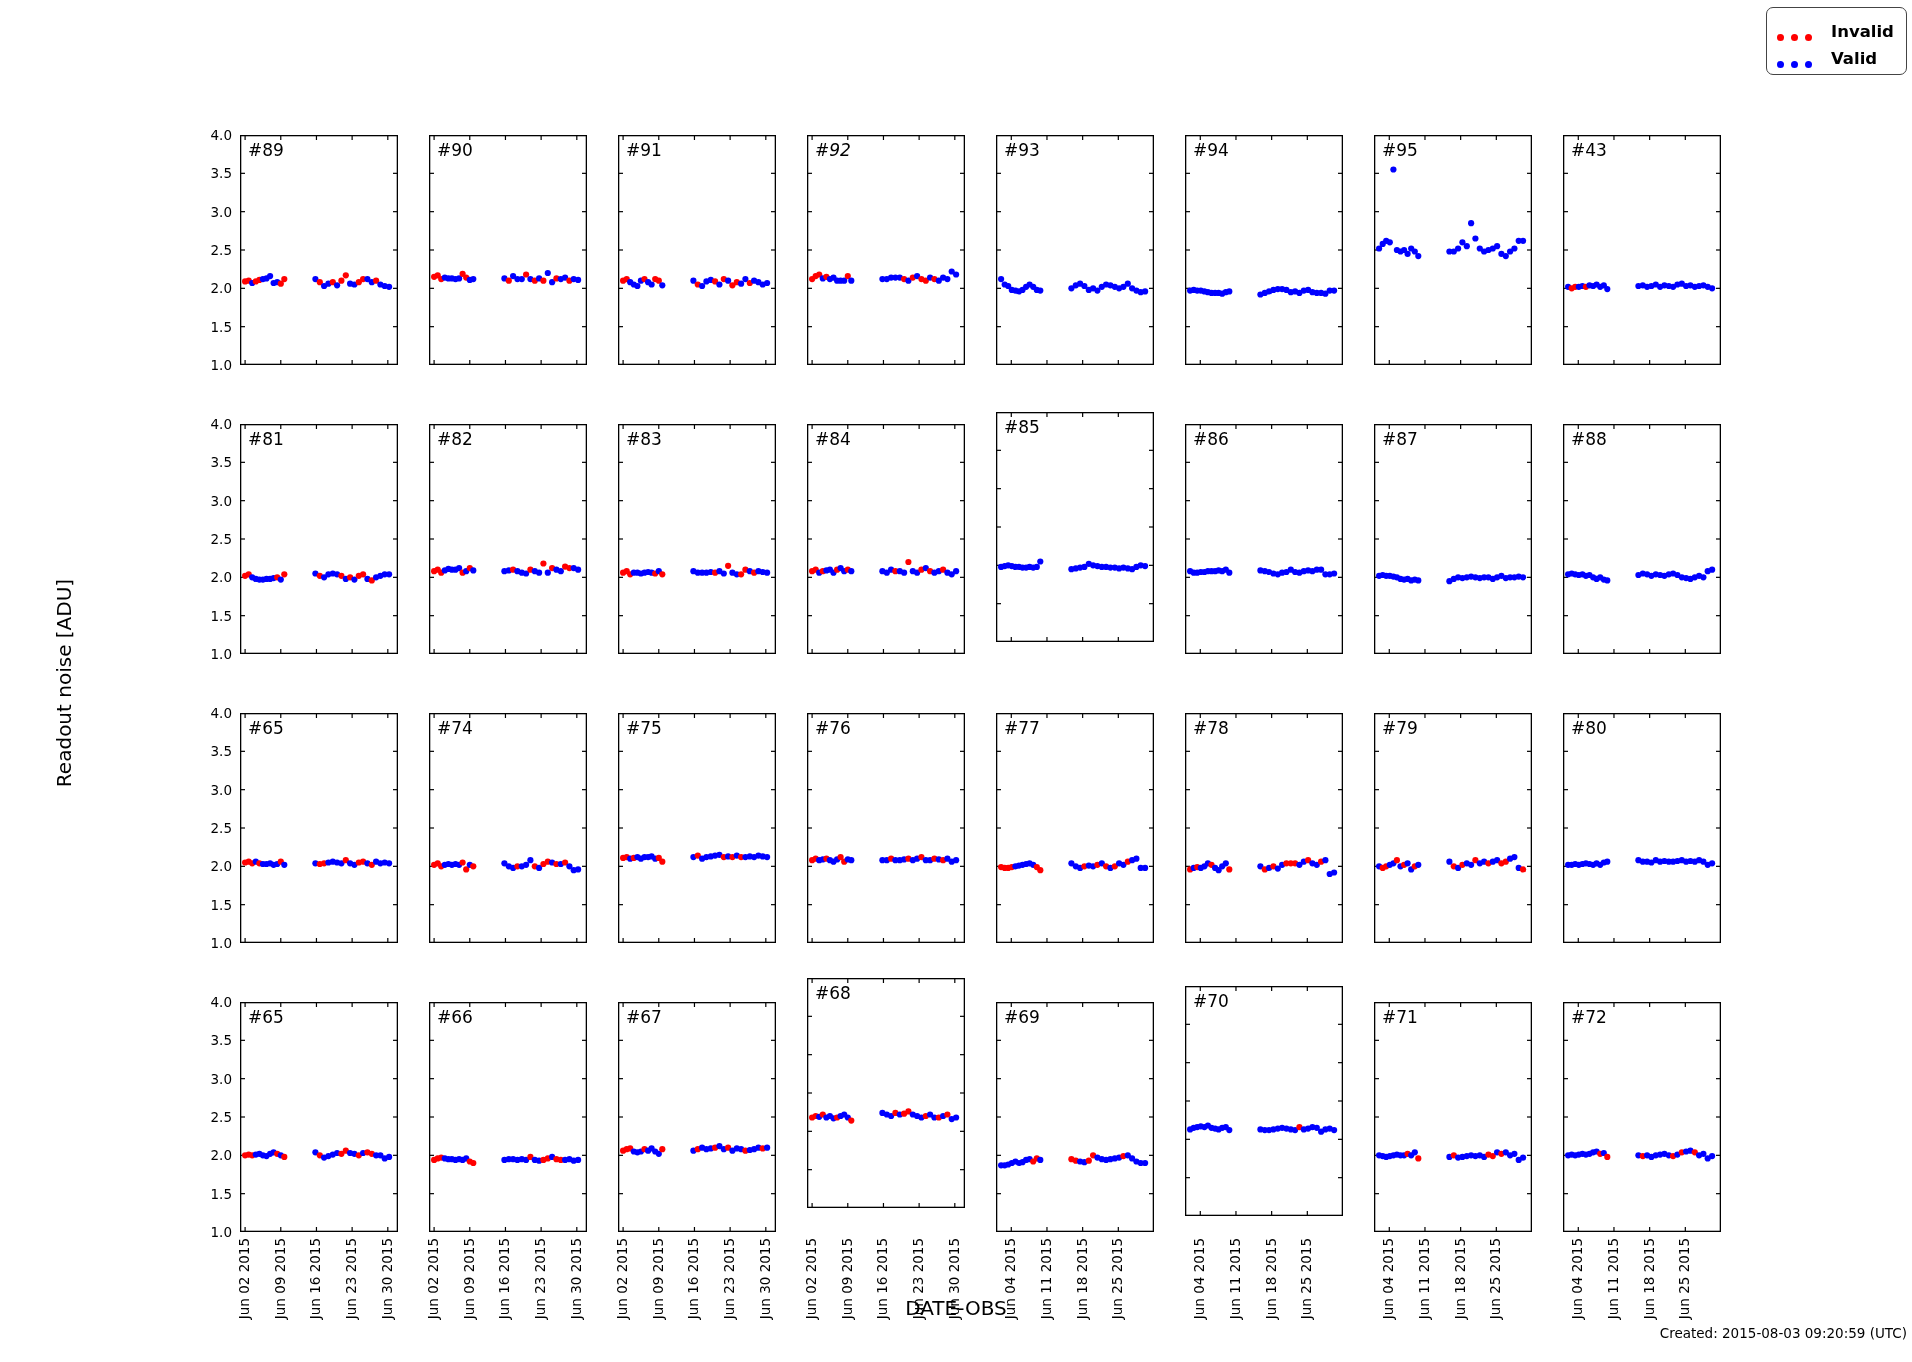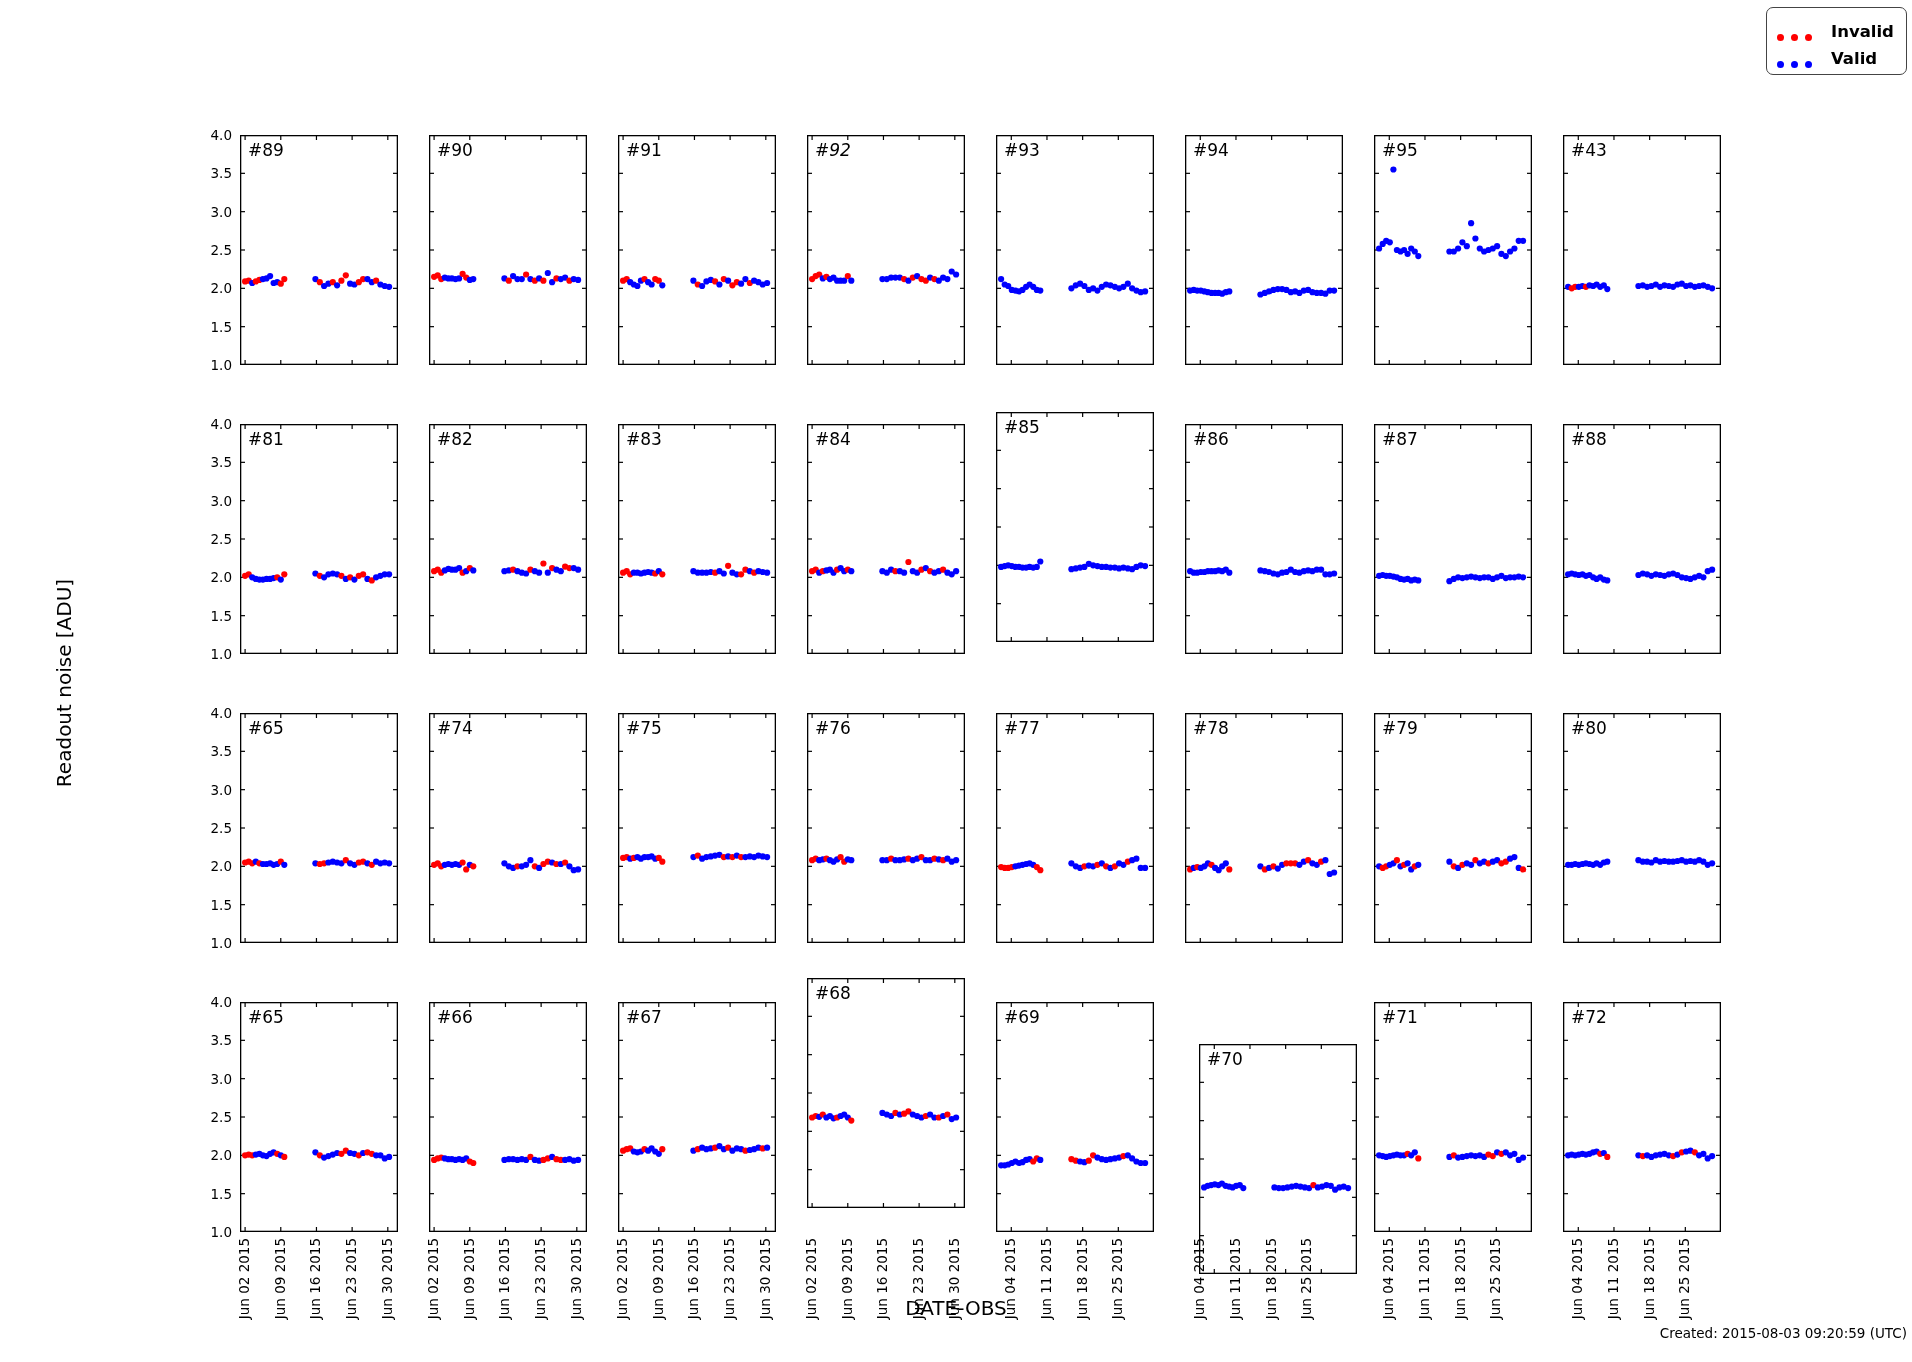--- a/index.html
+++ b/index.html
@@ -1672,21 +1672,21 @@
           <circle cx="114.4" cy="157.2" r="3.1" fill="#0000ff"></circle>
           <circle cx="118.8" cy="156.4" r="3.1" fill="#0000ff"></circle>
           <circle cx="123.1" cy="155.6" r="3.1" fill="#0000ff"></circle>
           <circle cx="127.4" cy="154.1" r="3.1" fill="#ff0000"></circle>
           <circle cx="131.8" cy="153.3" r="3.1" fill="#0000ff"></circle>
           <circle cx="136.1" cy="156.4" r="3.1" fill="#0000ff"></circle>
           <circle cx="140.4" cy="159.5" r="3.1" fill="#0000ff"></circle>
           <circle cx="144.7" cy="161.0" r="3.1" fill="#0000ff"></circle>
           <circle cx="149.1" cy="161.0" r="3.1" fill="#0000ff"></circle>
         </svg><span class="panel-label">#69</span></div>
-      <div class="panel" style="left: 1185px; top: 1044px; margin-left: 14px;"><svg width="158" height="230">
+      <div class="panel" style="left: 1185px; top: 986px;"><svg width="158" height="230">
           <line x1="0" y1="0" x2="5" y2="0" stroke="#000000" stroke-width="1.2"></line>
           <line x1="153" y1="0" x2="158" y2="0" stroke="#000000" stroke-width="1.2"></line>
           <line x1="0" y1="38.33333333333333" x2="5" y2="38.33333333333333" stroke="#000000" stroke-width="1.2"></line>
           <line x1="153" y1="38.33333333333333" x2="158" y2="38.33333333333333" stroke="#000000" stroke-width="1.2"></line>
           <line x1="0" y1="76.66666666666666" x2="5" y2="76.66666666666666" stroke="#000000" stroke-width="1.2"></line>
           <line x1="153" y1="76.66666666666666" x2="158" y2="76.66666666666666" stroke="#000000" stroke-width="1.2"></line>
           <line x1="0" y1="115" x2="5" y2="115" stroke="#000000" stroke-width="1.2"></line>
           <line x1="153" y1="115" x2="158" y2="115" stroke="#000000" stroke-width="1.2"></line>
           <line x1="0" y1="153.33333333333331" x2="5" y2="153.33333333333331" stroke="#000000" stroke-width="1.2"></line>
           <line x1="153" y1="153.33333333333331" x2="158" y2="153.33333333333331" stroke="#000000" stroke-width="1.2"></line>

